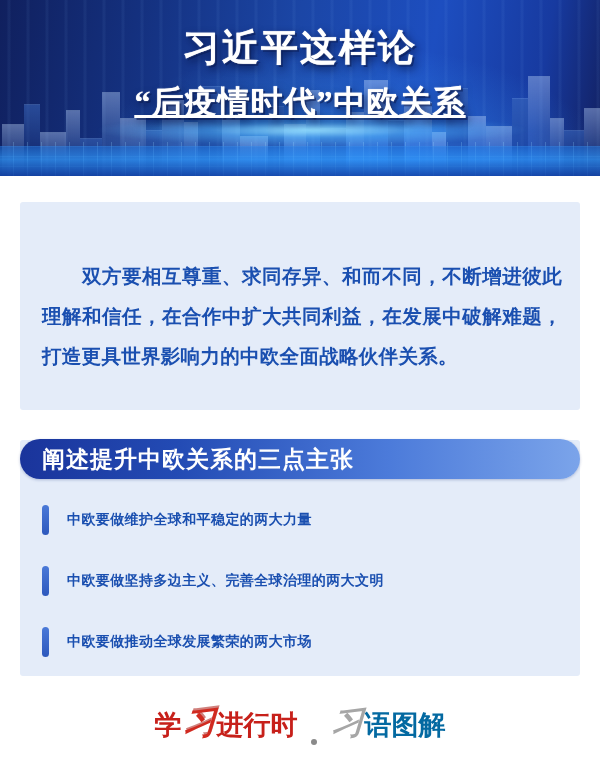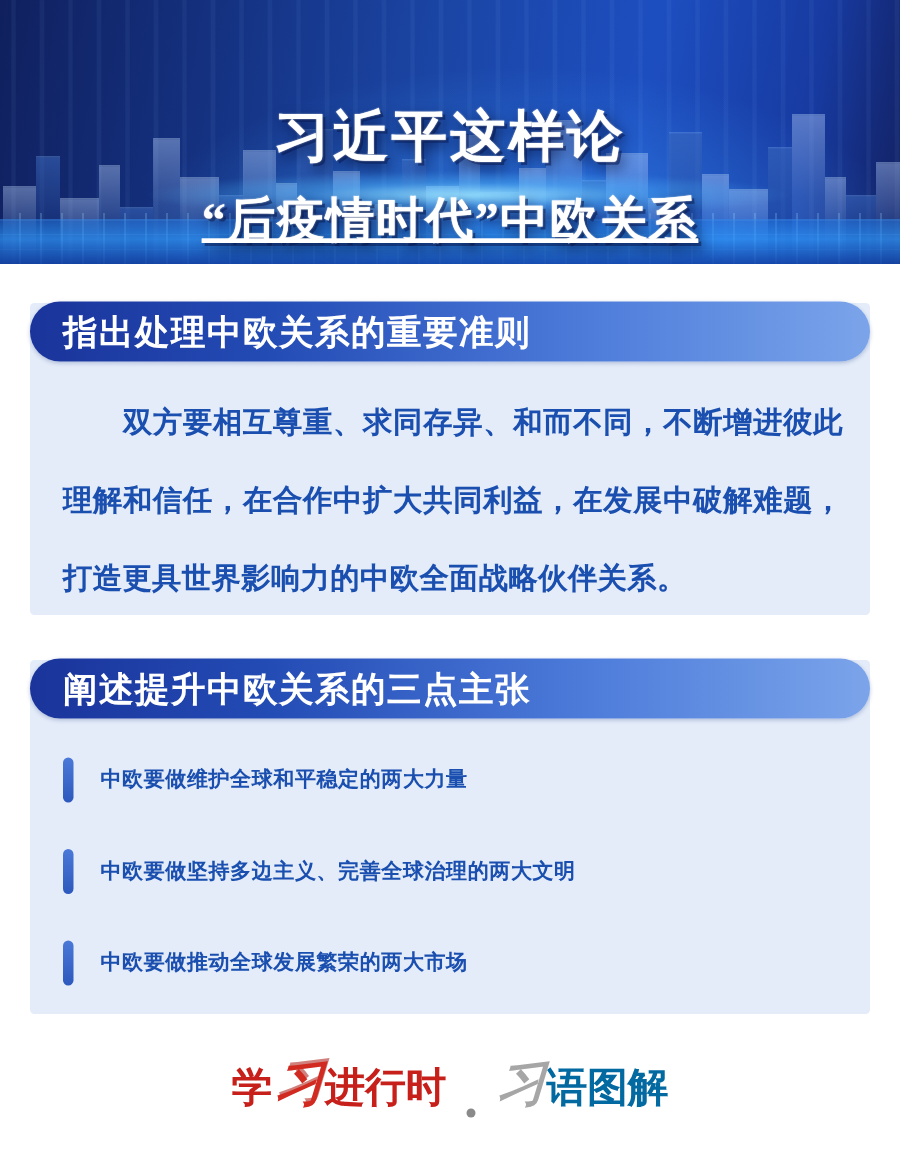--- a/index.html
+++ b/index.html
@@ -90,21 +90,20 @@
     text-align: center;
     z-index: 6;
     font-family: "Liberation Serif", "DejaVu Serif", serif;
     font-weight: bold;
     color: #ffffff;
     letter-spacing: 2px;
     text-shadow:
        0 0 1px rgba(255,255,255,0.9),
        2px 2px 0 rgba(10,25,80,0.55),
        3px 4px 9px rgba(5,15,60,0.8);
-    margin-top: 44px;
   }
   .banner-title .line1 { font-size: 37px; line-height: 52px; }
   .banner-title .line2 { font-size: 32px; line-height: 56px; letter-spacing: 1px; text-decoration: underline; }
 
   
   .card {
     position: absolute;
     left: 20px;
     width: 560px;
     background: #e4ecf9;
@@ -134,21 +133,21 @@
     line-height: 40px;
     white-space: nowrap;
   }
 
   .body-text {
     position: absolute;
     left: 22px;
     right: 18px;
     top: 54px;
     font-size: 19.5px;
-    line-height: 52px;
+    line-height: 40px;
     color: #1a4fb0;
     font-weight: bold;
     text-indent: 40px;
     letter-spacing: 0.3px;
     text-align: justify;
   }
 
   .bullets {
     position: absolute;
     left: 22px;
@@ -278,23 +277,20 @@
     <div class="banner-circuit"></div>
     <div class="banner-bottomline"></div>
 
     <div class="banner-title">
       <div class="line1">习近平这样论</div>
       <div class="line2">“后疫情时代”中欧关系</div>
     </div>
   </div>
 
   <div class="card" id="card1">
-    <div class="pill">
-      <span class="pill-text">指出处理中欧关系的重要准则</span>
-    </div>
     <div class="body-text">双方要相互尊重、求同存异、和而不同，不断增进彼此理解和信任，在合作中扩大共同利益，在发展中破解难题，打造更具世界影响力的中欧全面战略伙伴关系。</div>
   </div>
 
   <div class="card" id="card2">
     <div class="pill">
       <span class="pill-text">阐述提升中欧关系的三点主张</span>
     </div>
     <div class="bullets">
       <div class="bullet-row">
         <span class="bullet-mark"></span>

